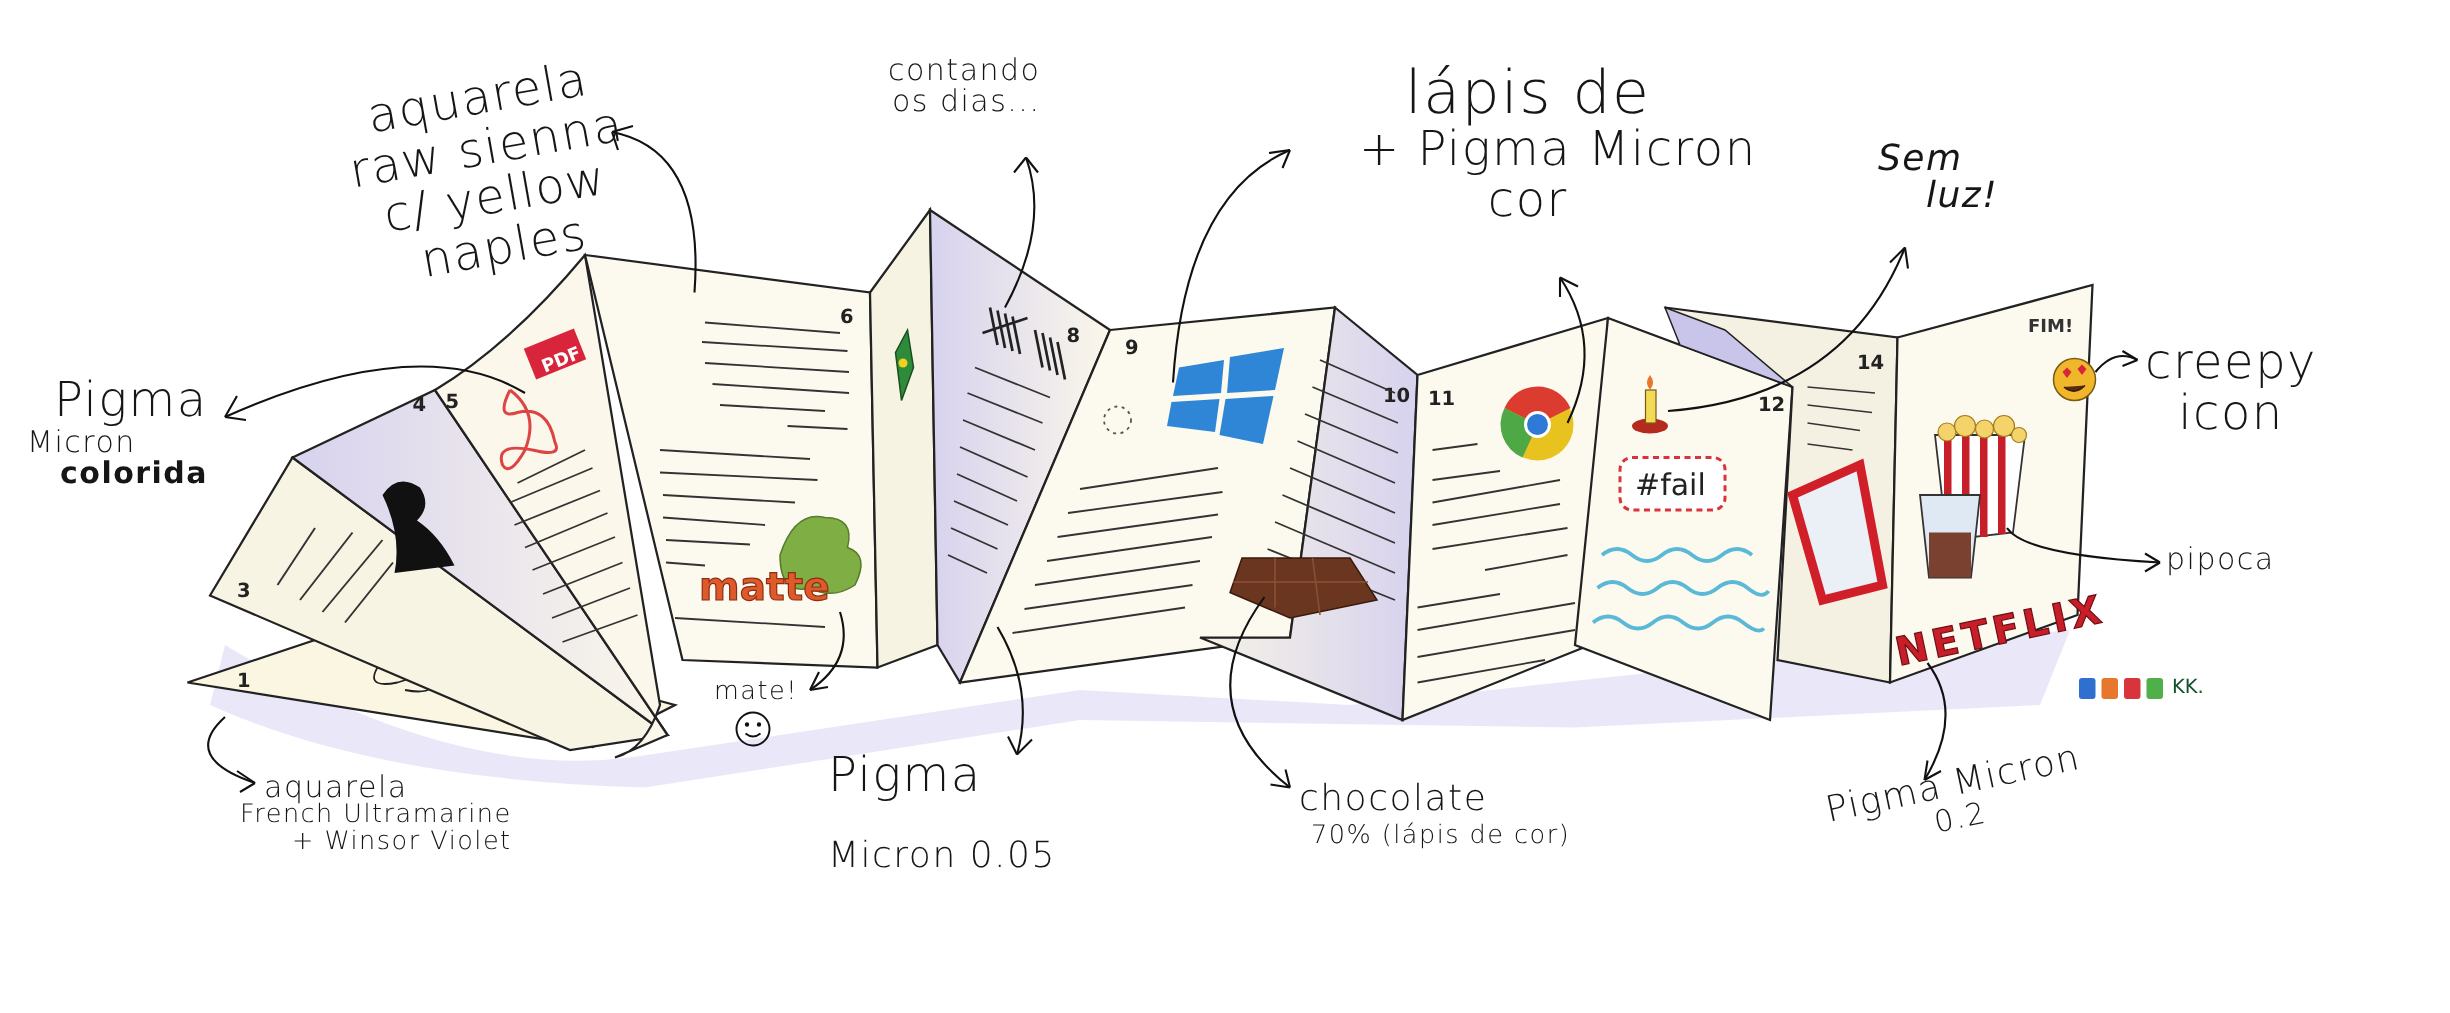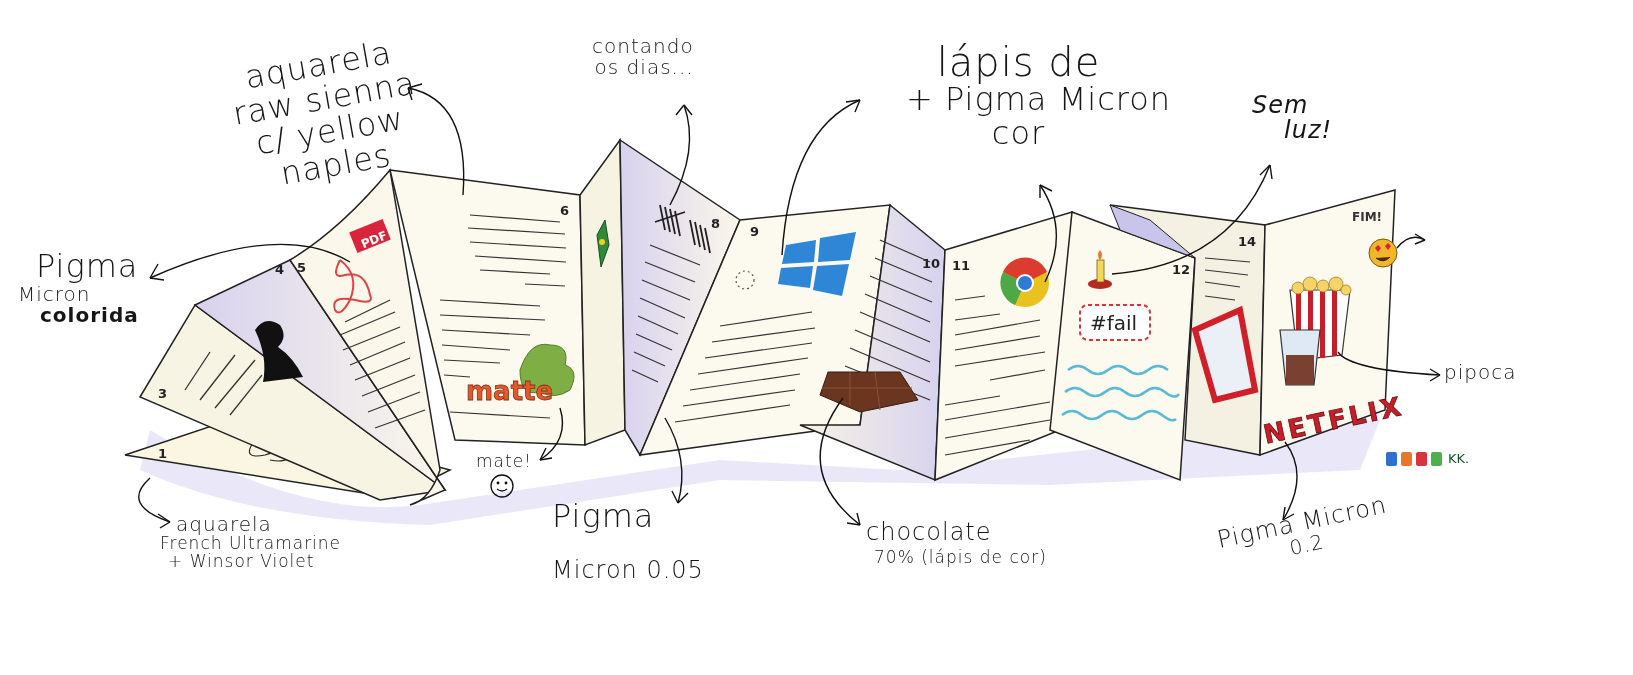--- a/index.html
+++ b/index.html
@@ -304,21 +304,21 @@
 
   <div class="note" style="left:18px; top:250px;">
     <span class="n-lg" style="margin-left:18px;">Pigma</span>
     <span class="n-sm">Micron</span>
     <span class="n-sm" style="margin-left:22px;font-weight:bold;">colorida</span>
   </div>
 
   <div class="note" style="left:160px; top:514px;">
     <span class="n-sm" style="margin-left:16px;">aquarela</span>
     <span class="n-xs">French Ultramarine</span>
-    <span class="n-xs" style="margin-left:8px;">+ Winsor Violet</span>
+    <span class="n-xs" style="margin-left:8px;text-align:right;">+ Winsor Violet</span>
   </div>
 
   <div class="note n-sm" style="left:592px; top:36px; text-align:right;">
     <span>contando</span>
     <span>os dias...</span>
   </div>
 
   <div class="note n-xs" style="left:476px; top:453px;">mate!</div>
 
   <div class="note" style="left:552px; top:500px;">
@@ -335,20 +335,24 @@
   <div class="note" style="left:866px; top:520px;">
     <span class="n-md">chocolate</span>
     <span class="n-xs" style="margin-left:8px; margin-top:4px;">70% (lápis de cor)</span>
   </div>
 
   <div class="note n-md" style="left:1252px; top:93px;font-style:italic;">
     <span>Sem</span>
     <span style="margin-left:32px;">luz!</span>
   </div>
 
+  <div class="note n-lg" style="left:1430px; top:225px; text-align:center;">
+    <span>creepy</span>
+    <span>icon</span>
+  </div>
 
   <div class="note n-sm" style="left:1444px; top:362px;text-align:right;">pipoca</div>
 
   <div class="note" style="left:1218px; top:510px; transform:rotate(-12deg); text-align:center;">
     <span class="n-md">Pigma Micron</span>
     <span class="n-sm">0.2</span>
   </div>
 
   <div class="sig">
     <i style="background:#2f6fd0"></i>

